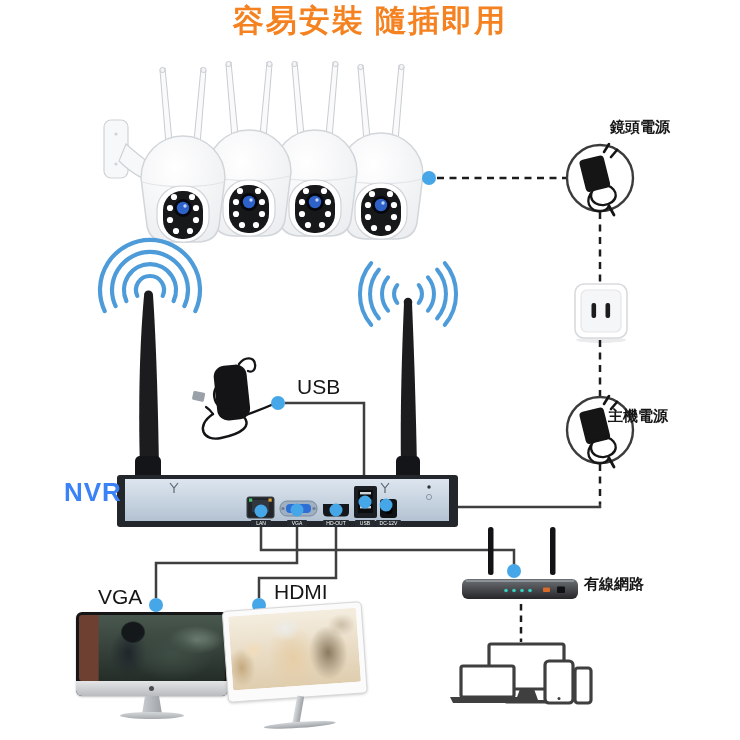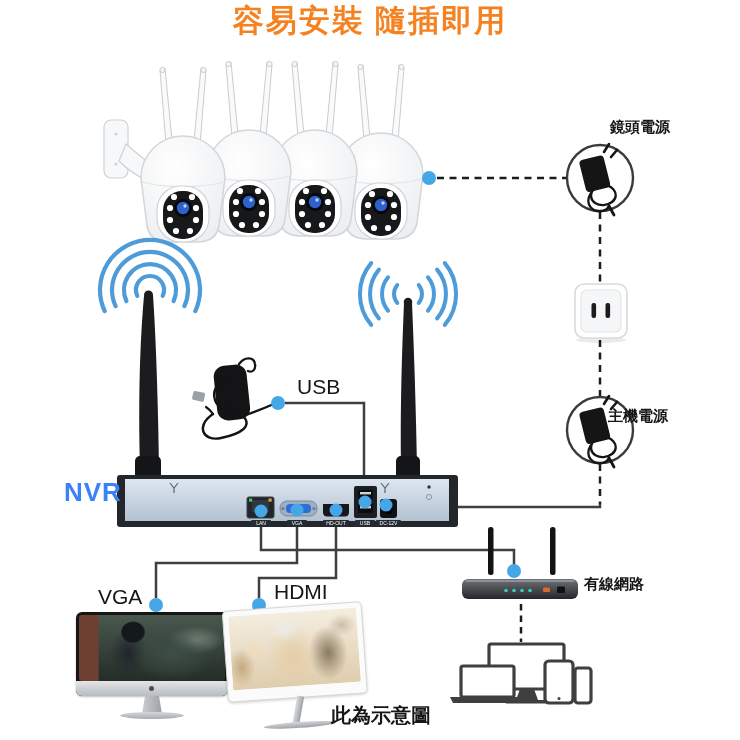--- a/index.html
+++ b/index.html
@@ -268,21 +268,20 @@
 </svg>
 
 <div class="title">容易安裝 隨插即用</div>
 <div class="lbl cjk t19" style="left:610px;top:118px;">鏡頭電源</div>
 <div class="lbl cjk t19" style="left:608px;top:382px;margin-top:25px;">主機電源</div>
 <div class="lbl t21" style="left:297px;top:375px;">USB</div>
 <div class="lbl nvrlbl" style="left:64px;top:477px;">NVR</div>
 <div class="lbl t21" style="left:98px;top:585px;">VGA</div>
 <div class="lbl t21" style="left:274px;top:580px;text-align:right;">HDMI</div>
 <div class="lbl cjk t19" style="left:584px;top:575px;">有線網路</div>
-<div class="lbl cjk t20" style="left:331px;top:702px;">此為示意圖</div>
 
 <div class="imac">
   <div class="frame">
     <div class="screen"></div>
     <div class="chin"></div>
     <div class="logo"></div>
   </div>
   <div class="neck"></div>
   <div class="base"></div>
 </div>

